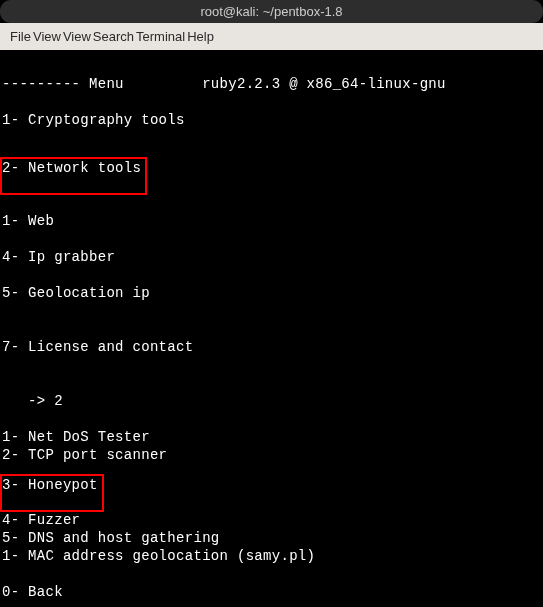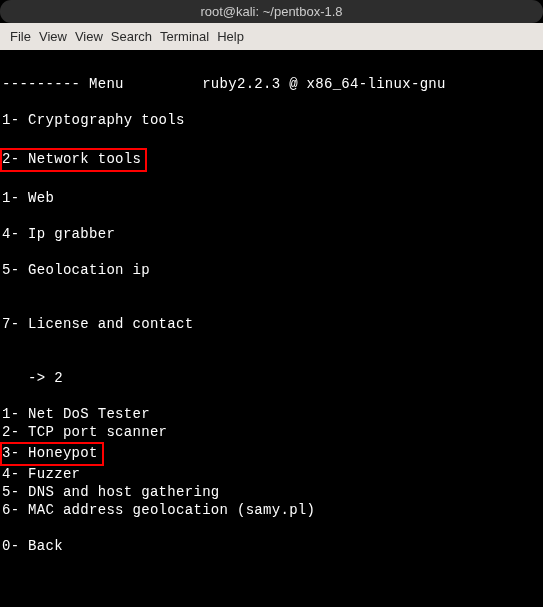--- a/index.html
+++ b/index.html
@@ -20,41 +20,42 @@
       font-size: 13px;
       border-radius: 11px;
     }
     .menu-bar {
       background: #e8e4e0;
       color: #2a2a2a;
       padding: 6px 10px;
       font-family: sans-serif;
       font-size: 13px;
       display: flex;
-      gap: 8px;
+      gap: 2px;
     }
     .menu-item {
       cursor: pointer;
     }
     .terminal {
       padding: 8px 2px;
       font-size: 14px;
       line-height: 1.28;
       font-family: "Courier New", monospace;
       letter-spacing: 0.3px;
     }
     .line {
       white-space: pre;
       min-height: 18px;
     }
     .highlight {
       border: 2px solid #ff0000;
       display: inline-block;
-      padding: 1px 4px 1px 0;
+      padding: 1px 4px 15px 0;
       margin-left: -2px;
+      margin-top: 9px;
     }
   </style>
 </head>
 <body>
 
 <div class="title-bar">
   <span>root@kali: ~/pentbox-1.8</span>
 </div>
 
 <div class="menu-bar">
@@ -84,18 +85,18 @@
   <div class="line">7- License and contact</div>
   <div class="line"></div>
   <div class="line"></div>
   <div class="line">   -&gt; 2</div>
   <div class="line"></div>
   <div class="line">1- Net DoS Tester</div>
   <div class="line">2- TCP port scanner</div>
   <div class="line"><span class="highlight">3- Honeypot</span></div>
   <div class="line">4- Fuzzer</div>
   <div class="line">5- DNS and host gathering</div>
-  <div class="line">6- MAC address geolocation (samy.pl)</div>
+  <div class="line">1- MAC address geolocation (samy.pl)</div>
   <div class="line"></div>
   <div class="line">0- Back</div>
   <div class="line"></div>
 
 </div>
 
 </body></html>

